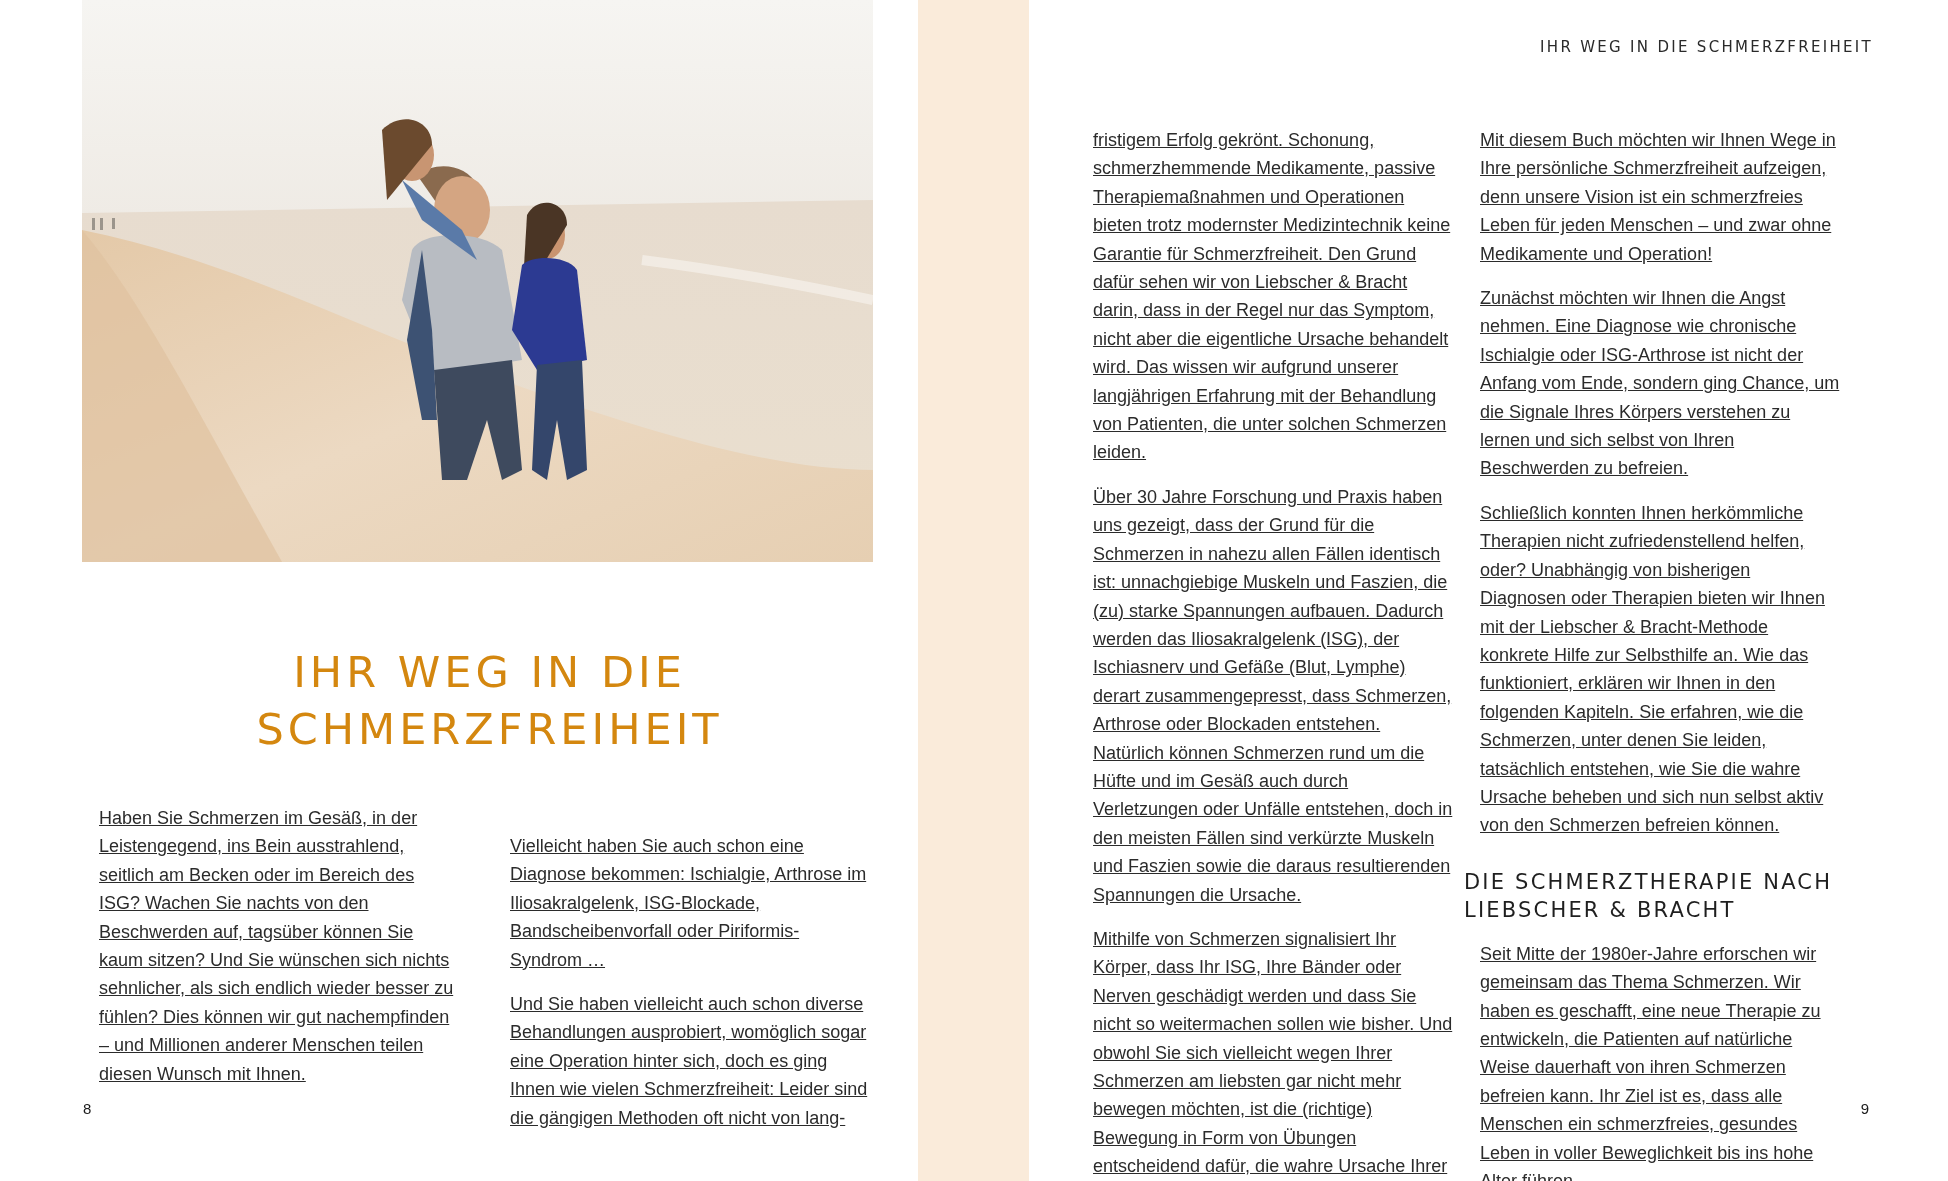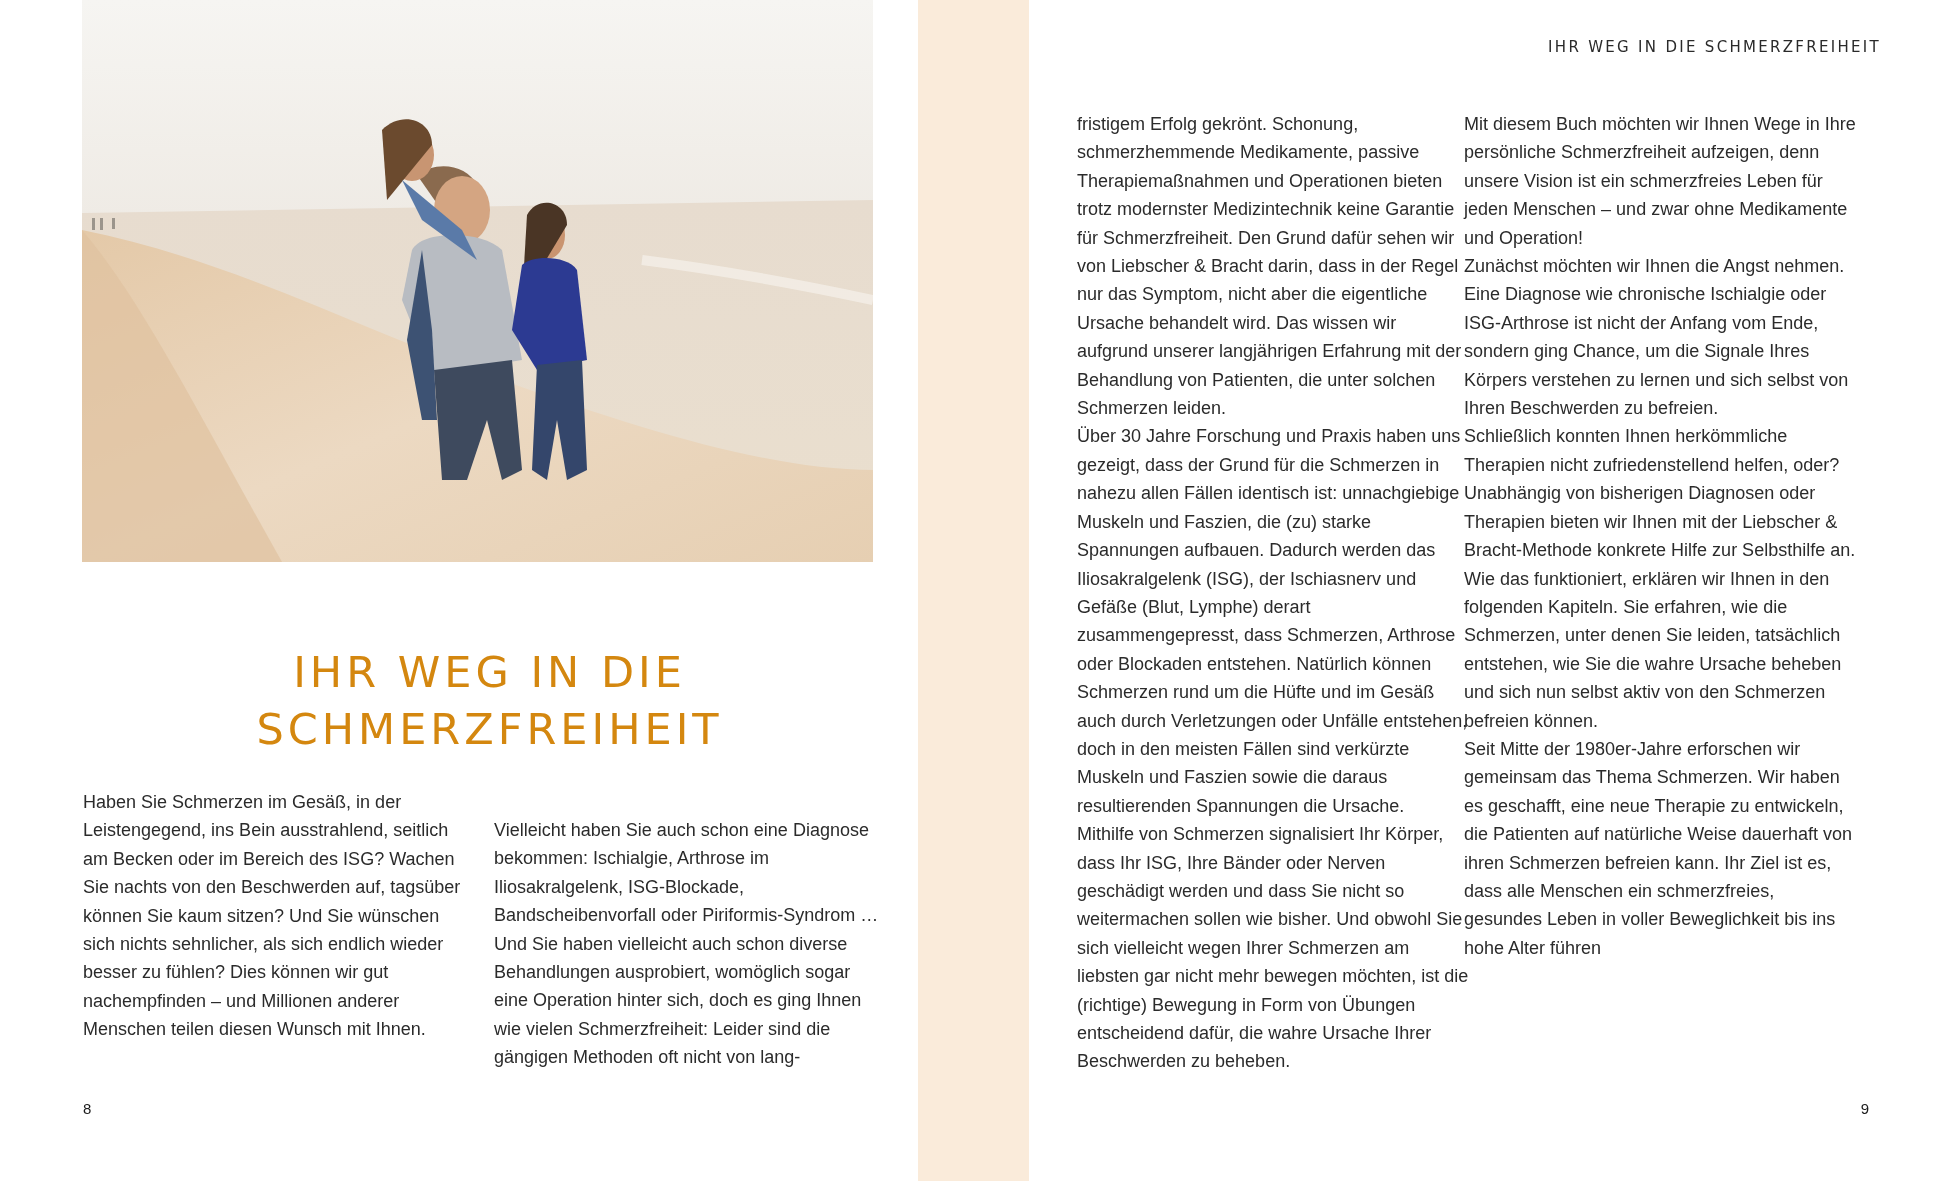--- a/index.html
+++ b/index.html
@@ -28,35 +28,35 @@
     font-size: 43px; line-height: 57px; letter-spacing: 4px;
   }
   .chapter-title span { display: block; }
 
   
   .col {
     position: absolute; width: 392px;
     font-size: 18px; line-height: 28.4px; color: #2b2b2b;
     font-family: "Liberation Sans", sans-serif;
   }
-  .col p { margin: 0; }
+  .col p { margin: 16px; text-decoration: underline; }
   .col-1 { left: 83px; top: 788px; }
   .col-2 { left: 494px; top: 816px; }
   .col-3 { left: 1077px; top: 110px; }
   .col-4 { left: 1464px; top: 110px; }
 
   .sub-heading {
     margin: 28px 0 10px 0; font-weight: normal;
     font-family: "DejaVu Sans", sans-serif;
     font-size: 21px; line-height: 28px; letter-spacing: 2.2px; color: #1f1f1f;
   }
   .sub-heading span { display: block; }
 
   .running-header {
-    position: absolute; right: 67px; top: 38px;
+    position: absolute; right: 75px; top: 38px;
     font-family: "DejaVu Sans", sans-serif; font-size: 15px; letter-spacing: 2.3px; color: #2a2a2a;
   }
   .page-number {
     position: absolute; top: 1100px; font-size: 15px; color: #1a1a1a;
     font-family: "Liberation Sans", sans-serif;
   }
   .page-number-left { left: 83px; }
   .page-number-right { right: 79px; }
 </style>
 </head>
@@ -132,17 +132,21 @@
   <div class="col col-3">
     <p>fristigem Erfolg gekrönt. Schonung, schmerzhemmende Medikamente, passive Therapiemaßnahmen und Operationen bieten trotz modernster Medizintechnik keine Garantie für Schmerzfreiheit. Den Grund dafür sehen wir von Liebscher &amp; Bracht darin, dass in der Regel nur das Symptom, nicht aber die eigentliche Ursache behandelt wird. Das wissen wir aufgrund unserer langjährigen Erfahrung mit der Behandlung von Patienten, die unter solchen Schmerzen leiden.</p>
     <p>Über 30 Jahre Forschung und Praxis haben uns gezeigt, dass der Grund für die Schmerzen in nahezu allen Fällen identisch ist: unnachgiebige Muskeln und Faszien, die (zu) starke Spannungen aufbauen. Dadurch werden das Iliosakralgelenk (ISG), der Ischiasnerv und Gefäße (Blut, Lymphe) derart zusammengepresst, dass Schmerzen, Arthrose oder Blockaden entstehen. Natürlich können Schmerzen rund um die Hüfte und im Gesäß auch durch Verletzungen oder Unfälle entstehen, doch in den meisten Fällen sind verkürzte Muskeln und Faszien sowie die daraus resultierenden Spannungen die Ursache.</p>
     <p>Mithilfe von Schmerzen signalisiert Ihr Körper, dass Ihr ISG, Ihre Bänder oder Nerven geschädigt werden und dass Sie nicht so weitermachen sollen wie bisher. Und obwohl Sie sich vielleicht wegen Ihrer Schmerzen am liebsten gar nicht mehr bewegen möchten, ist die (richtige) Bewegung in Form von Übungen entscheidend dafür, die wahre Ursache Ihrer Beschwerden zu beheben.</p>
   </div>
 
   <div class="col col-4">
     <p>Mit diesem Buch möchten wir Ihnen Wege in Ihre persönliche Schmerzfreiheit aufzeigen, denn unsere Vision ist ein schmerzfreies Leben für jeden Menschen – und zwar ohne Medikamente und Operation!</p>
     <p>Zunächst möchten wir Ihnen die Angst nehmen. Eine Diagnose wie chronische Ischialgie oder ISG-Arthrose ist nicht der Anfang vom Ende, sondern ging Chance, um die Signale Ihres Körpers verstehen zu lernen und sich selbst von Ihren Beschwerden zu befreien.</p>
     <p>Schließlich konnten Ihnen herkömmliche Therapien nicht zufriedenstellend helfen, oder? Unabhängig von bisherigen Diagnosen oder Therapien bieten wir Ihnen mit der Liebscher &amp; Bracht-Methode konkrete Hilfe zur Selbsthilfe an. Wie das funktioniert, erklären wir Ihnen in den folgenden Kapiteln. Sie erfahren, wie die Schmerzen, unter denen Sie leiden, tatsächlich entstehen, wie Sie die wahre Ursache beheben und sich nun selbst aktiv von den Schmerzen befreien können.</p>
+    <h2 class="sub-heading">
+      <span>DIE SCHMERZTHERAPIE NACH</span>
+      <span>LIEBSCHER &amp; BRACHT</span>
+    </h2>
     <p>Seit Mitte der 1980er-Jahre erforschen wir gemeinsam das Thema Schmerzen. Wir haben es geschafft, eine neue Therapie zu entwickeln, die Patienten auf natürliche Weise dauerhaft von ihren Schmerzen befreien kann. Ihr Ziel ist es, dass alle Menschen ein schmerzfreies, gesundes Leben in voller Beweglichkeit bis ins hohe Alter führen</p>
   </div>
 
   <div class="page-number page-number-right">9</div>
 </div>
 
 </body></html>

